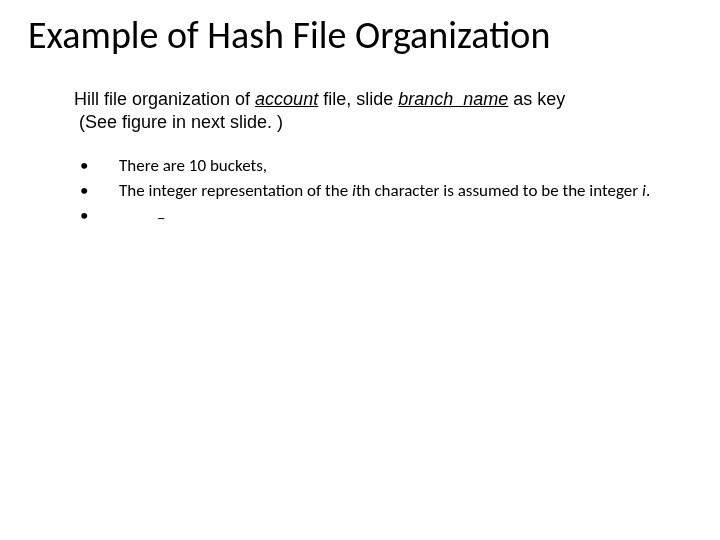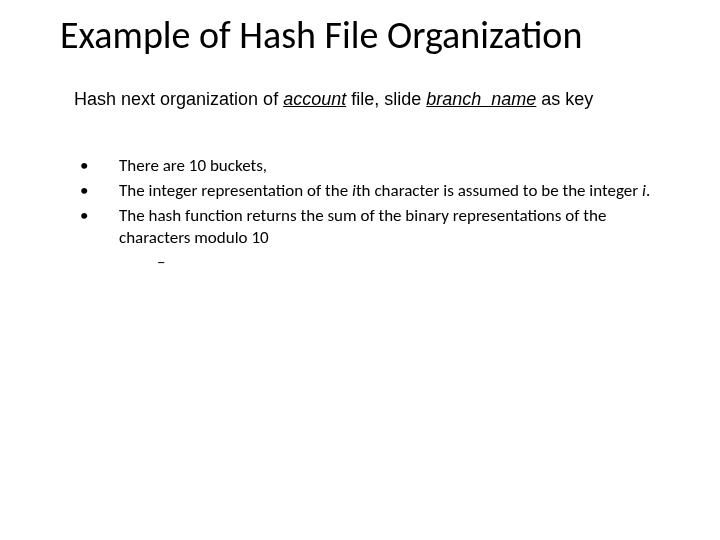--- a/index.html
+++ b/index.html
@@ -13,21 +13,21 @@
   }
   .slide {
     width: 720px;
     height: 540px;
     position: relative;
     box-sizing: border-box;
   }
   .title {
     font-size: 38px;
     font-weight: 400;
-    padding: 12px 0 6px 60px;
+    padding: 12px 0 6px 28px;
     letter-spacing: 0px;
   }
   .intro {
     font-family: Arial, Helvetica, sans-serif;
     font-size: 18px;
     padding: 24px 60px 0 74px;
     line-height: 1.25;
   }
   .intro .u {
     text-decoration: underline;
@@ -75,42 +75,41 @@
   }
 </style>
 </head>
 <body>
 
 <div class="slide">
 
   <div class="title">Example of Hash File Organization</div>
 
   <div class="intro">
-    <span>Hash next organization of </span><span class="u i">account</span><span> file, slide </span><span class="u i">branch_name</span><span> as key</span><br>
-    &nbsp;
+    <span>Hill file organization of </span><span class="u i">account</span><span> file, slide </span><span class="u i">branch_name</span><span> as key</span><br>
+    &nbsp;<span>(See figure in next slide. )</span>
   </div>
 
   <div class="bullets">
 
     <div class="bullet">
       <div class="marker">•</div>
       <div class="text">There are 10 buckets,</div>
     </div>
 
     <div class="bullet">
       <div class="marker">•</div>
       <div class="text">
         <span>The integer representation of the </span><span class="i">i</span><span>th character is assumed to be the integer </span><span class="i">i</span><span>.</span>
       </div>
     </div>
 
     <div class="bullet">
       <div class="marker">•</div>
       <div class="text">
-        <span>The hash function returns the sum of the binary representations of the characters modulo 10</span>
         <div class="subbullet">
           <div class="marker">–</div>
         </div>
       </div>
     </div>
 
   </div>
 
 </div>
 

